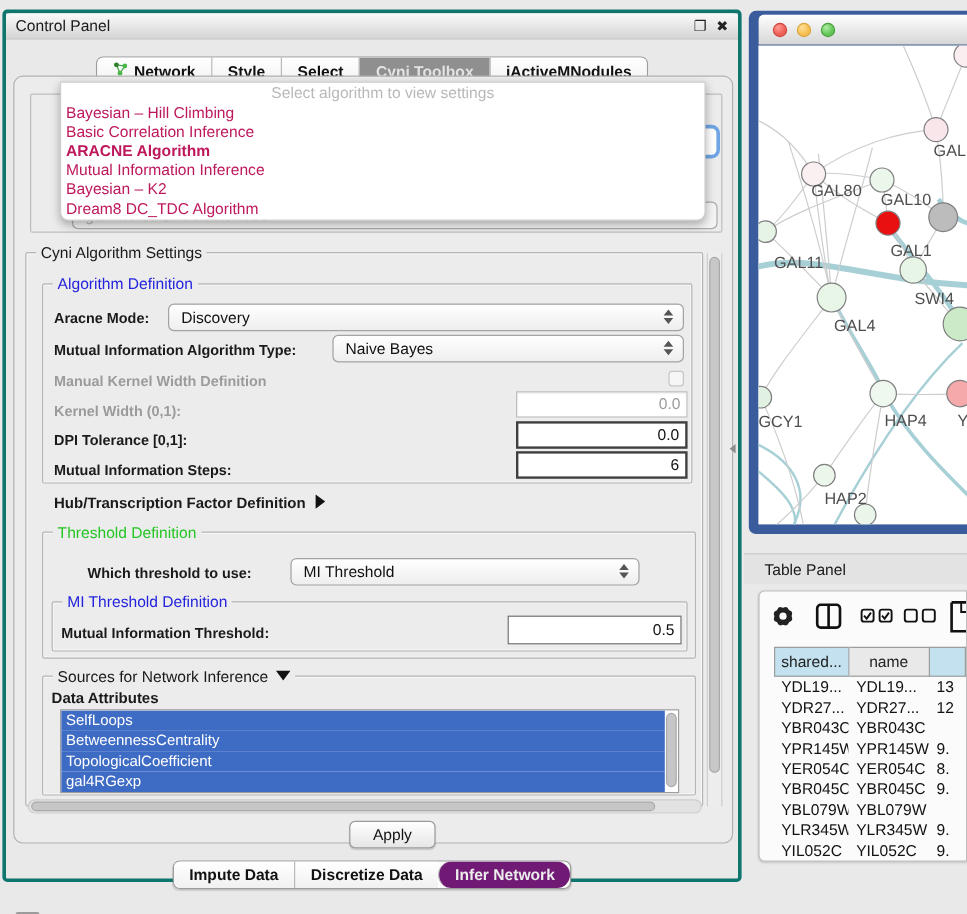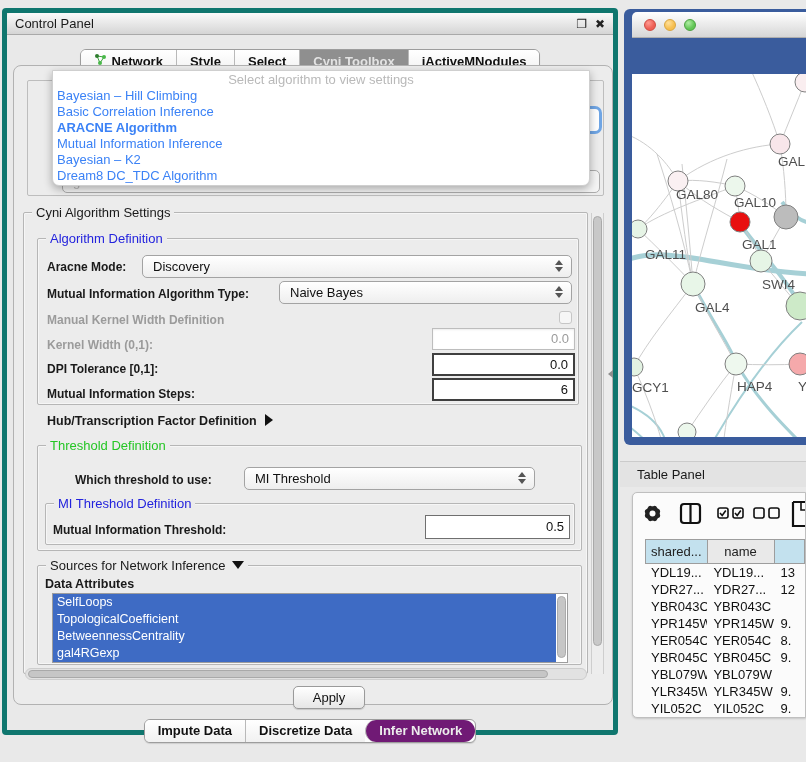--- a/index.html
+++ b/index.html
@@ -2,21 +2,21 @@
 <html><head>
 <meta charset="utf-8">
 <style>
   * { margin:0; padding:0; box-sizing:border-box; }
   body { background:#d8d8d8; }
   #app { position:relative; width:806px; height:762px; background:#e9e9e9; overflow:hidden;
          font-family:"Liberation Sans", sans-serif; font-size:13px; color:#1a1a1a; }
 
   
   .cp-window { position:absolute; left:2px; top:8px; width:616px; height:727px;
-               background:#e9e9e9; border:5px solid #0f766e; border-radius:4px; }
+               background:#e9e9e9; border:3px solid #0f766e; border-radius:4px; }
   .cp-titlebar { position:absolute; left:0; top:0; right:0; height:22px;
                  background:linear-gradient(#fafafa,#d5d5d5); border-bottom:1px solid #a9a9a9;
                  border-radius:4px 4px 0 0; display:flex; align-items:center; }
   .cp-title { margin-left:8px; font-size:13px; color:#1a1a1a; }
   .cp-titlebar-icons { position:absolute; right:8px; top:3px; display:flex; gap:8px; }
   .tb-icon { font-size:12px; color:#222; cursor:default; line-height:16px; }
 
   
   .tabs-row { position:absolute; left:0; top:36px; width:100%; display:flex; justify-content:center;font-weight:bold; }
   .seg { display:flex; border:1px solid #9d9d9d; border-radius:6px; overflow:hidden; background:#fdfdfd;
@@ -40,21 +40,21 @@
   .ghost-combo { position:absolute; left:48px; top:104px; width:538px; height:23px;
                  border:1px solid #ababab; border-radius:5px; background:#f4f4f4;
                  color:#b9b9b9; font-size:13px; line-height:21px; padding-left:10px;
                  overflow:hidden; white-space:nowrap; }
 
   
   .algo-popup { position:absolute; left:45px; top:57px; width:538px; height:116px; background:#fff;
                 border:1px solid #cfcfcf; border-radius:0 0 7px 7px; z-index:20;
                 box-shadow:0 3px 8px rgba(0,0,0,.30); overflow:hidden; }
   .algo-prompt { height:17px; text-align:center; color:#b9b9b9; font-size:13px; line-height:17px; }
-  .algo-item { height:16px; line-height:16px; padding-left:4px; font-size:13px; color:#3b82f6; white-space:nowrap; }
+  .algo-item { height:16px; line-height:16px; padding-left:4px; font-size:13px; color:#be185d; white-space:nowrap; }
   .algo-item.selected { font-weight:bold; }
 
   
   .group { position:absolute; border:1px solid #b6b6b6; border-radius:2px;
            box-shadow:inset 0 0 0 1px rgba(255,255,255,.55); }
   .group > .legend { position:absolute; top:-8px; left:8px; background:#ececec; padding:0 4px;
                      font-size:13px; line-height:15px; white-space:nowrap; }
   .legend.blue { color:#2323dd; }
   .legend.green { color:#25c625; }
 
@@ -120,21 +120,21 @@
   
   .net-window { position:absolute; left:624px; top:9px; width:182px; height:436px;
                 background:#3a5c9d; border-radius:6px 0 0 6px; }
   .net-titlebar { position:absolute; left:8px; top:3px; right:0; height:26px;
                   background:linear-gradient(#ffffff,#d6d6d6); border-radius:5px 0 0 0;
                   border-bottom:1px solid #aeaeae; display:flex; align-items:center; }
   .traffic { width:12px; height:12px; border-radius:50%; margin-left:8px; }
   .traffic.red { background:radial-gradient(circle at 35% 30%, #ff9a92, #ee5f55 60%); border:1px solid #ce4a41; margin-left:12px; }
   .traffic.yellow { background:radial-gradient(circle at 35% 30%, #ffe09a, #f6be4f 60%); border:1px solid #d9a63f; }
   .traffic.green { background:radial-gradient(circle at 35% 30%, #b0eda4, #62c656 60%); border:1px solid #4ba140; }
-  .net-canvas { position:absolute; left:8px; top:29px; right:0; bottom:8px; background:#fff; overflow:hidden;margin-top:36px; }
+  .net-canvas { position:absolute; left:8px; top:29px; right:0; bottom:8px; background:#fff; overflow:hidden; }
 
   
   .tp-titlebar { position:absolute; left:620px; top:461px; width:186px; height:26px; background:#e3e3e3;
                  border-top:1px solid #cbcbcb; display:flex; align-items:center; }
   .tp-title { margin-left:17px; font-size:13px; color:#1a1a1a; }
   .tp-panel { position:absolute; left:632px; top:492px; width:174px; height:226px; background:#fbfbfb;
               border:1px solid #bfbfbf; border-radius:5px 0 0 5px; overflow:hidden;
               box-shadow:0 1px 2px rgba(0,0,0,.15); }
   .tp-toolbar { position:absolute; left:0; top:0; width:100%; height:44px; }
   .tp-table { position:absolute; left:12px; top:46px; right:0; bottom:0; font-size:13px; }
@@ -264,22 +264,22 @@
 
     <div class="group" style="left:30px; top:552px; width:545px; height:100px;">
       <span class="legend">
         <span>Sources for Network Inference</span><span class="tri-down"></span>
       </span>
     </div>
     <span class="flabel" style="left:38px; top:564px; font-size:12.5px;">Data Attributes</span>
     <div class="attr-list">
       <div id="attr-items">
           <div class="attr-item">SelfLoops</div>
+          <div class="attr-item">BetweennessCentrality</div>
           <div class="attr-item">TopologicalCoefficient</div>
-          <div class="attr-item">BetweennessCentrality</div>
           <div class="attr-item">gal4RGexp</div>
         </div>
       <div class="attr-vsb"></div>
     </div>
 
     <div class="vsb-track">
       <div class="vsb-thumb"></div>
     </div>
     <div class="hsb-track">
       <div class="hsb-thumb"></div>

